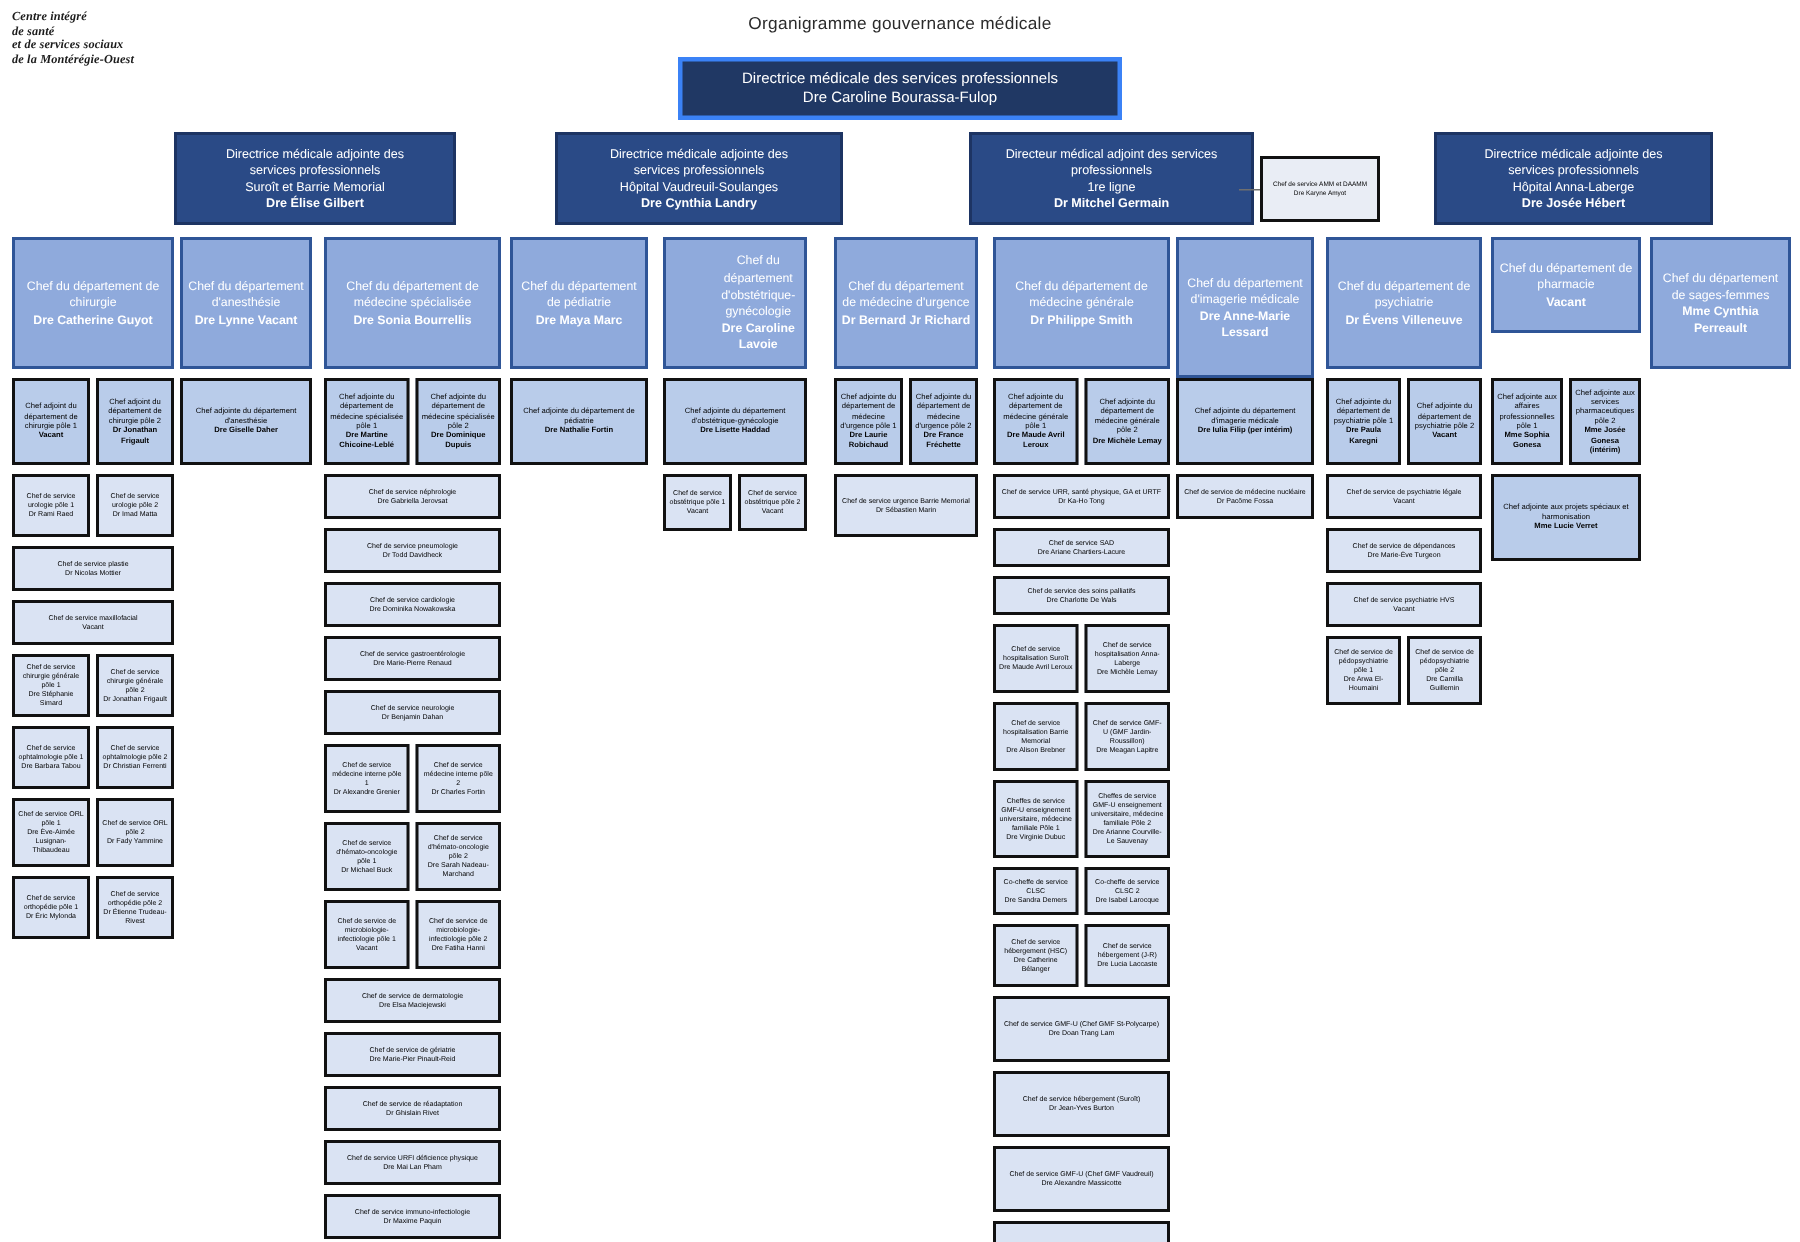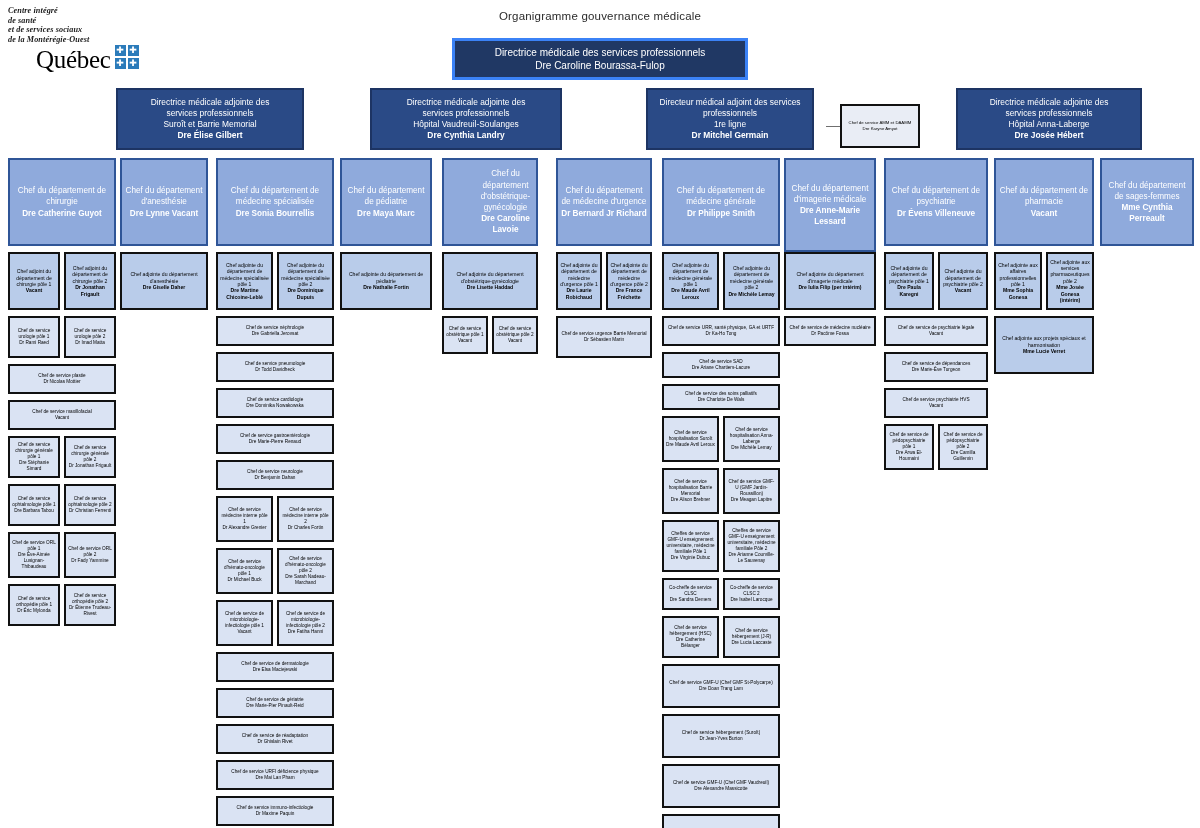--- a/index.html
+++ b/index.html
@@ -76,44 +76,35 @@
   .conn.h { height:1px; }
 </style>
 </head>
 <body>
 
 <div id="logo">
   <div class="ci-text">Centre intégré</div>
   <div class="ci-text">de santé</div>
   <div class="ci-text">et de services sociaux</div>
   <div class="ci-text">de la Montérégie-Ouest</div>
-  <div class="qc-wrap">
-    <div class="qc-word">Québec</div>
-    <div class="qc-flag">
-      <i></i>
-        <i></i>
-        <i></i>
-        <i></i>
-    </div>
-  </div>
 </div>
 
 <div id="chart-title">Organigramme gouvernance médicale</div>
 
 <div id="chart-root">
     <div class="node lvl-dir" style="left: 452px; top: 38px; width: 296px; height: 42px;">
       <div class="txt">Directrice médicale des services professionnels<br>Dre Caroline Bourassa-Fulop</div>
     </div>
     <div class="node lvl-adj" style="left: 98px; top: 88px; width: 188px; height: 62px;">
       <div class="txt">Directrice médicale adjointe des<br>services professionnels<br>Suroît et Barrie Memorial<br><b>Dre Élise Gilbert</b></div>
     </div>
     <div class="node lvl-adj" style="left: 352px; top: 88px; width: 192px; height: 62px;">
       <div class="txt">Directrice médicale adjointe des<br>services professionnels<br>Hôpital Vaudreuil-Soulanges<br><b>Dre Cynthia Landry</b></div>
     </div>
-    <div class="node lvl-adj" style="left: 628px; top: 88px; width: 168px; height: 62px;">
+    <div class="node lvl-adj" style="left: 628px; top: 88px; width: 190px; height: 62px;">
       <div class="txt">Directeur médical adjoint des services<br>professionnels<br>1re ligne<br><b>Dr Mitchel Germain</b></div>
     </div>
     <div class="node lvl-adj" style="left: 938px; top: 88px; width: 186px; height: 62px;">
       <div class="txt">Directrice médicale adjointe des<br>services professionnels<br>Hôpital Anna-Laberge<br><b>Dre Josée Hébert</b></div>
     </div>
     <div class="node lvl-ammi" style="left: 840px; top: 104px; width: 80px; height: 44px;">
       <div class="txt">Chef de service AMM et DAAMM<br>Dre Karyne Amyot</div>
     </div>
     <div class="conn h" style="left: 826px; top: 126px; width: 14px; height: 1px;"></div>
     <div class="node lvl-dept" style="left: 8px; top: 158px; width: 108px; height: 88px;">
@@ -338,21 +329,21 @@
     </div>
     <div class="node lvl-svc wide" style="left: 884px; top: 388px; width: 104px; height: 30px;">
       <div class="txt">Chef de service psychiatrie HVS<br>Vacant</div>
     </div>
     <div class="node lvl-svc" style="left: 884px; top: 424px; width: 50px; height: 46px;">
       <div class="txt">Chef de service de pédopsychiatrie pôle 1<br>Dre Arwa El-Houmaini</div>
     </div>
     <div class="node lvl-svc" style="left: 938px; top: 424px; width: 50px; height: 46px;">
       <div class="txt">Chef de service de pédopsychiatrie pôle 2<br>Dre Camilla Guillemin</div>
     </div>
-    <div class="node lvl-dept" style="left: 994px; top: 158px; width: 100px; height: 88px;">
+    <div class="node lvl-dept" style="left: 994px; top: 158px; width: 100px; height: 64px;">
       <div class="txt">Chef du département de pharmacie<br><b>Vacant</b></div>
     </div>
     <div class="node lvl-sub" style="left: 994px; top: 252px; width: 48px; height: 58px;">
       <div class="txt">Chef adjointe aux affaires professionnelles pôle 1<br><b>Mme Sophia Gonesa</b></div>
     </div>
     <div class="node lvl-sub" style="left: 1046px; top: 252px; width: 48px; height: 58px;">
       <div class="txt">Chef adjointe aux services pharmaceutiques pôle 2<br><b>Mme Josée Gonesa (intérim)</b></div>
     </div>
     <div class="node lvl-sub wide" style="left: 994px; top: 316px; width: 100px; height: 58px;">
       <div class="txt">Chef adjointe aux projets spéciaux et harmonisation<br><b>Mme Lucie Verret</b></div>

